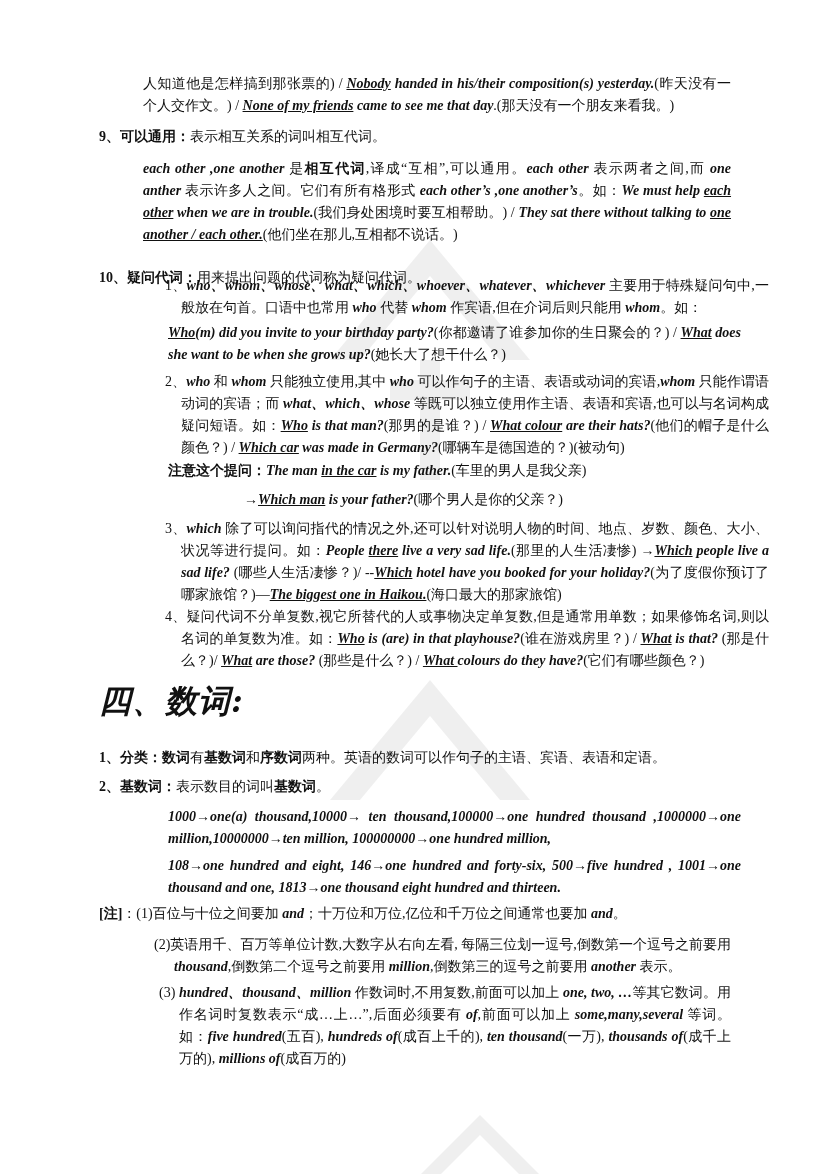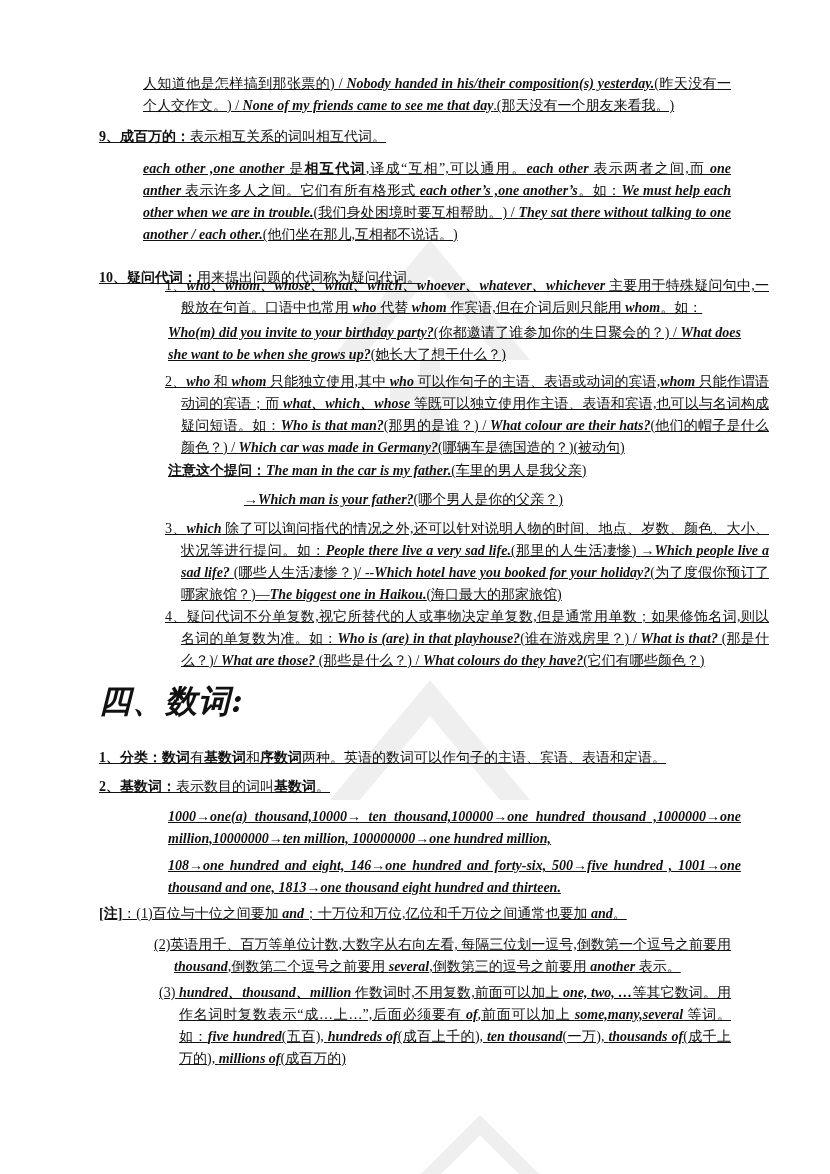--- a/index.html
+++ b/index.html
@@ -1,19 +1,19 @@
 <!DOCTYPE html>
 <html><head>
   <meta charset="utf-8">
   <style>
     html, body { margin: 0; padding: 0; background: #ffffff; }
     body { width: 830px; height: 1174px; position: relative; overflow: hidden;
            font-family: "Liberation Serif", "DejaVu Serif", serif; color: #111; font-size: 14px; }
     .page { position: absolute; left: 0; top: 0; width: 830px; height: 1174px; }
-    .blk { position: absolute; line-height: 22px; font-size: 14px; text-align: justify; text-decoration: underline; }
+    .blk { position: absolute; line-height: 22px; font-size: 14px; text-align: justify; }
     .ind1 { left: 143px; width: 588px; }
     .lvl0 { left: 99px; width: 632px; }
     .lvl1 { left: 125px; width: 604px; padding-left: 16px; text-indent: -16px; box-sizing: border-box; margin-left: 40px; }
     .ex { left: 168px; width: 573px; }
     b.zh { font-weight: bold; }
     i.en { font-style: italic; font-weight: bold; }
     .u { text-decoration: underline; }
     .h2 { position: absolute; left: 99px; top: 680px; font-size: 32px; font-weight: bold; font-style: italic;
           font-family: "DejaVu Serif", serif; letter-spacing: 1px; }
     .watermark { position: absolute; pointer-events: none; opacity: 0.06; }
@@ -28,21 +28,21 @@
     <rect x="60" y="140" width="80" height="20" fill="#000"></rect>
     <rect x="90" y="120" width="20" height="120" fill="#000"></rect>
     <polygon points="100,440 200,560 170,560 100,476 30,560 0,560" fill="#000"></polygon>
   </svg>
 
   <div class="blk ind1" style="top:73px;">
     <span>人知道他是怎样搞到那张票的) / </span><i class="en u">Nobody</i><i class="en"> handed in his/their composition(s) yesterday.</i><span>(昨天没有一个人交作文。) / </span><i class="en u">None of my friends</i><i class="en"> came to see me that day</i><span>.(那天没有一个朋友来看我。)</span>
   </div>
 
   <div class="blk lvl0" style="top:126px;">
-    <b class="zh">9、</b><b class="zh">成百万的：</b><span>表示相互关系的词叫相互代词。</span>
+    <b class="zh">9、</b><b class="zh">可以通用：</b><span>表示相互关系的词叫相互代词。</span>
   </div>
 
   <div class="blk ind1" style="top:158px;">
     <i class="en">each other ,one another</i><span> 是</span><b class="zh">相互代词</b><span>,译成“互相”,可以通用。</span><i class="en">each other</i><span> 表示两者之间,而 </span><i class="en">one anther</i><span> 表示许多人之间。它们有所有格形式 </span><i class="en">each other’s ,one another’s</i><span>。如：</span><i class="en">We must help </i><i class="en u">each other</i><i class="en"> when we are in trouble.</i><span>(我们身处困境时要互相帮助。) / </span><i class="en">They sat there without talking to </i><i class="en u">one another / each other.</i><span>(他们坐在那儿,互相都不说话。)</span>
   </div>
 
   <div class="blk lvl0" style="top:243px;margin-top:24px;">
     <b class="zh">10、</b><b class="zh">疑问代词：</b><span>用来提出问题的代词称为疑问代词。</span>
   </div>
 
@@ -86,21 +86,21 @@
   </div>
   <div class="blk ex" style="top:855px;">
     <i class="en">108→one hundred and eight, 146→one hundred and forty-six, 500→five hundred , 1001→one thousand and one, 1813→one thousand eight hundred and thirteen.</i>
   </div>
 
   <div class="blk lvl0" style="top:903px;">
     <b class="zh">[注]</b><span>：(1)百位与十位之间要加 </span><i class="en">and</i><span>；十万位和万位,亿位和千万位之间通常也要加 </span><i class="en">and</i><span>。</span>
   </div>
 
   <div class="blk" style="top:934px;left:154px;width:577px;padding-left:20px;text-indent:-20px;box-sizing:border-box;">
-    <span>(2)英语用千、百万等单位计数,大数字从右向左看, 每隔三位划一逗号,倒数第一个逗号之前要用 </span><i class="en">thousand</i><span>,倒数第二个逗号之前要用 </span><i class="en">several</i><span>,倒数第三的逗号之前要用 </span><i class="en">another</i><span> 表示。</span>
+    <span>(2)英语用千、百万等单位计数,大数字从右向左看, 每隔三位划一逗号,倒数第一个逗号之前要用 </span><i class="en">thousand</i><span>,倒数第二个逗号之前要用 </span><i class="en">million</i><span>,倒数第三的逗号之前要用 </span><i class="en">another</i><span> 表示。</span>
   </div>
 
   <div class="blk" style="top:982px;left:159px;width:572px;padding-left:20px;text-indent:-20px;box-sizing:border-box;">
     <span>(3) </span><i class="en">hundred、thousand、million</i><span> 作数词时,不用复数,前面可以加上 </span><i class="en">one, two, …</i><span>等其它数词。用作名词时复数表示“成…上…”,后面必须要有 </span><i class="en">of</i><span>,前面可以加上 </span><i class="en">some,many,several</i><span> 等词。如：</span><i class="en">five hundred</i><span>(五百), </span><i class="en">hundreds of</i><span>(成百上千的), </span><i class="en">ten thousand</i><span>(一万), </span><i class="en">thousands of</i><span>(成千上万的), </span><i class="en">millions of</i><span>(成百万的)</span>
   </div>
 
   <svg class="watermark" style="left:420px;top:1115px;" width="120" height="60" viewBox="0 0 120 60">
     <polygon points="60,0 120,60 100,60 60,20 20,60 0,60" fill="#000"></polygon>
   </svg>
 </div>

